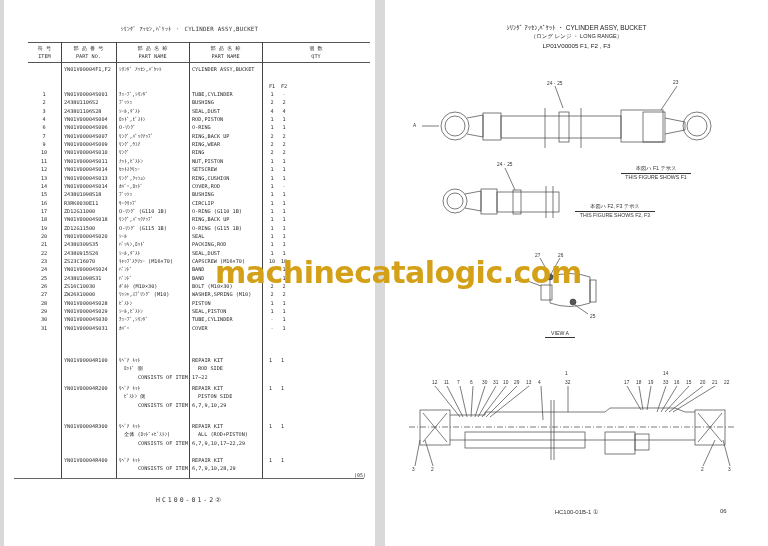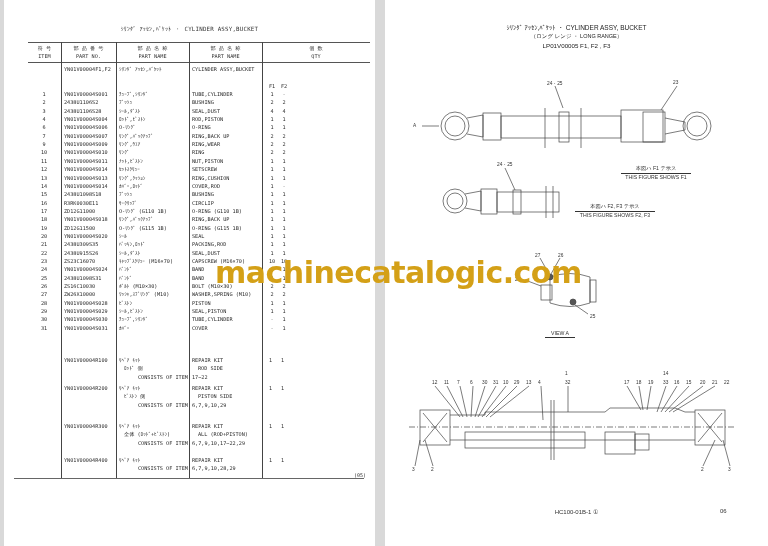--- a/index.html
+++ b/index.html
@@ -390,20 +390,21 @@
           <span style="left: 164px; top: 0px;">REPAIR KIT</span>
           <span style="left: 241px; top: 0px;">1</span>
           <span style="left: 253px; top: 0px;">1</span>
           <span style="left: 110px; top: 8.3px;">CONSISTS OF ITEM</span>
           <span style="left: 164px; top: 8.3px;">6,7,9,10,28,29</span>
         </div>
       </div>
   </div>
 
   <div class="page-ref">(05)</div>
+  <div class="page-code-left">HC100-01-2②</div>
 </div>
 
 <div id="right-page" class="page">
   <div class="rp-title rp-t1">ｼﾘﾝﾀﾞ ｱｯｾﾝ,ﾊﾞｹｯﾄ ・ CYLINDER ASSY, BUCKET</div>
   <div class="rp-title rp-t2">（ロング レンジ ・ LONG RANGE）</div>
   <div class="rp-title rp-t3">LP01V00005 F1, F2 , F3</div>
 
   <svg class="draw" width="383" height="546" stroke="#444" fill="none" stroke-width="0.7">
 
     <g>

